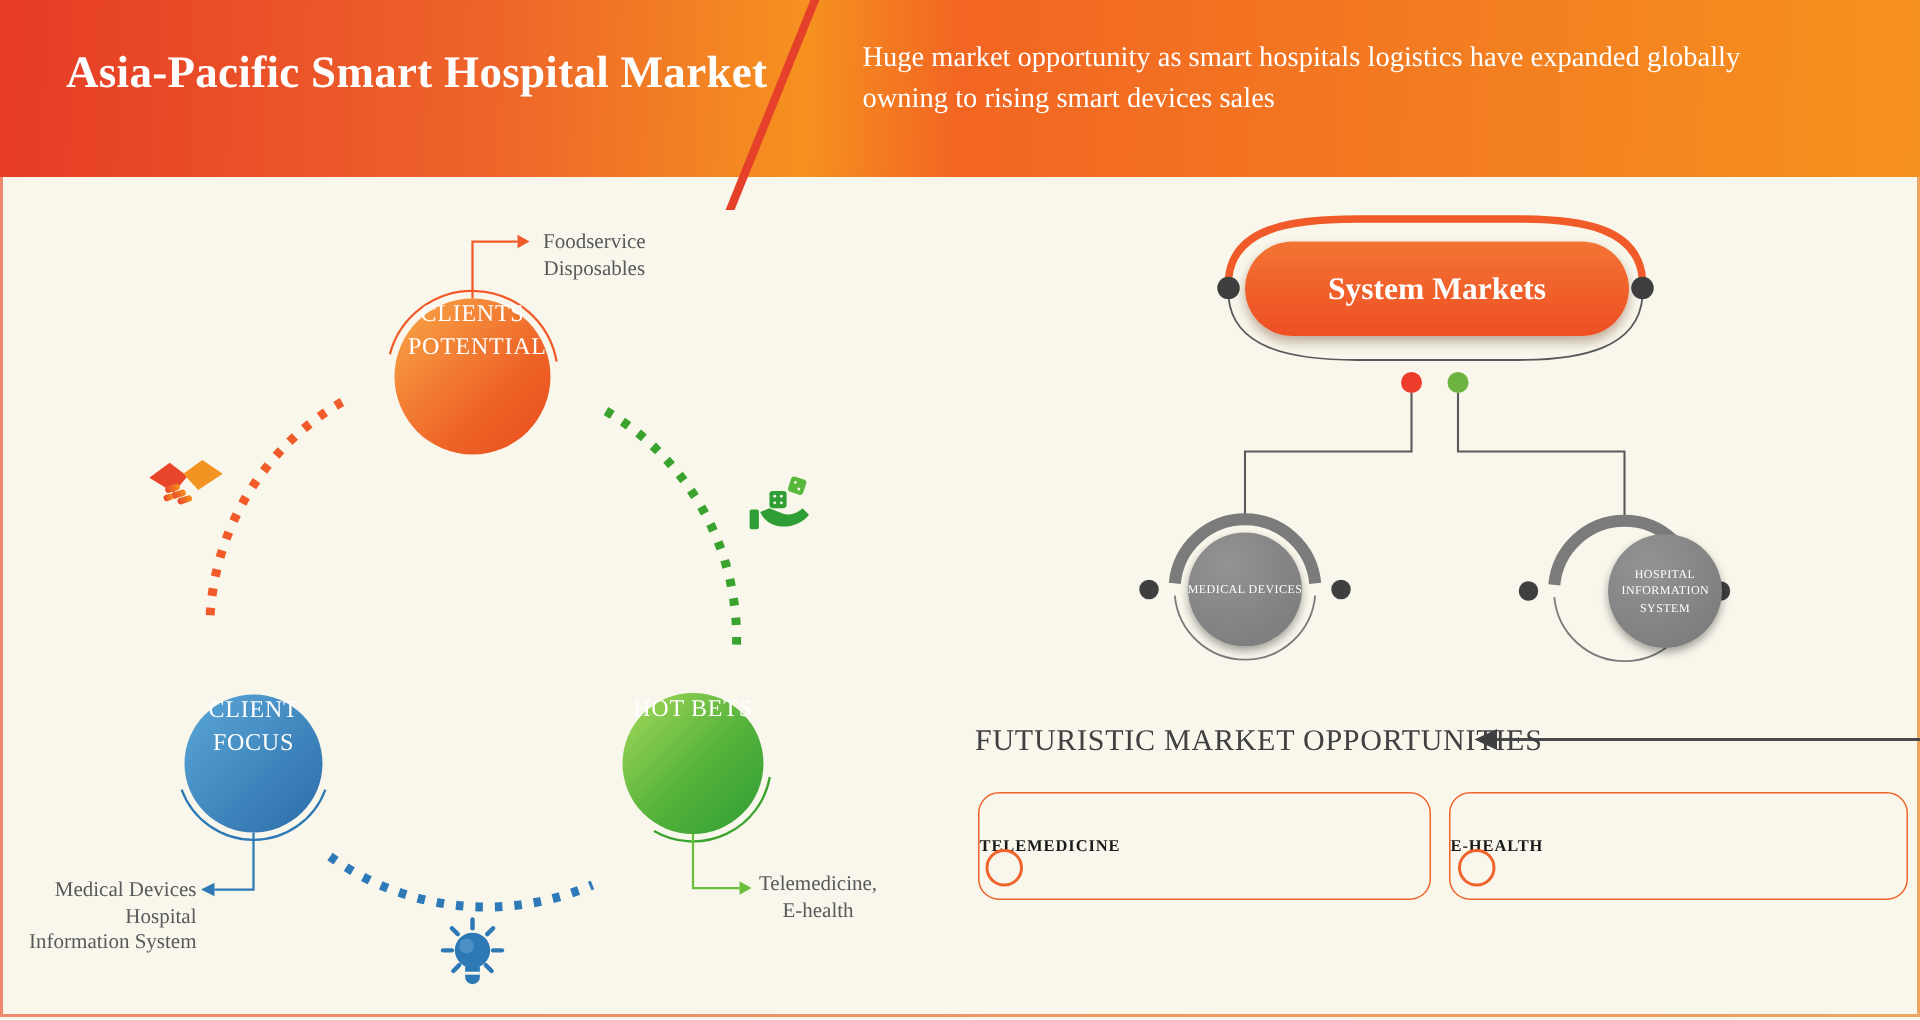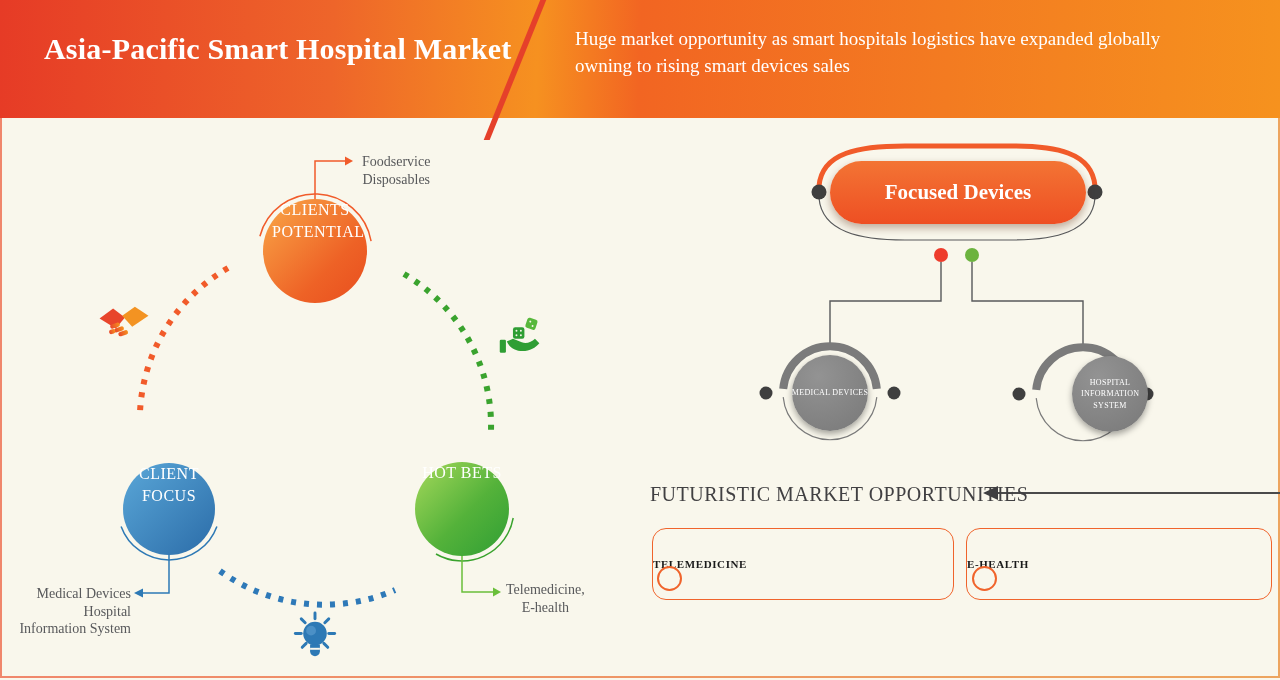--- a/index.html
+++ b/index.html
@@ -192,21 +192,21 @@
         <line x1="36" y1="38" x2="32" y2="34"></line>
       </g>
       <circle cx="23" cy="24" r="12" fill="#2d79b5"></circle>
       <circle cx="19" cy="21" r="5" fill="#4b90c6"></circle>
       <path d="M18 35 h10 v7 a5 5 0 0 1 -10 0 z" fill="#2d79b5"></path>
       <rect x="18" y="38.5" width="10" height="2" fill="#f9f7ec"></rect>
     </svg>
   </div>
 
   <div class="pill">
-    <span>Focused Devices</span>
+    <span>System Markets</span>
   </div>
 
   <div class="gray-node gn-left">
     <span class="gn-label">MEDICAL DEVICES</span>
   </div>
   <div class="gray-node gn-right">
     <span class="gn-label">HOSPITAL INFORMATION SYSTEM</span>
   </div>
 
   <div class="fut-heading">FUTURISTIC MARKET OPPORTUNITIES</div>

